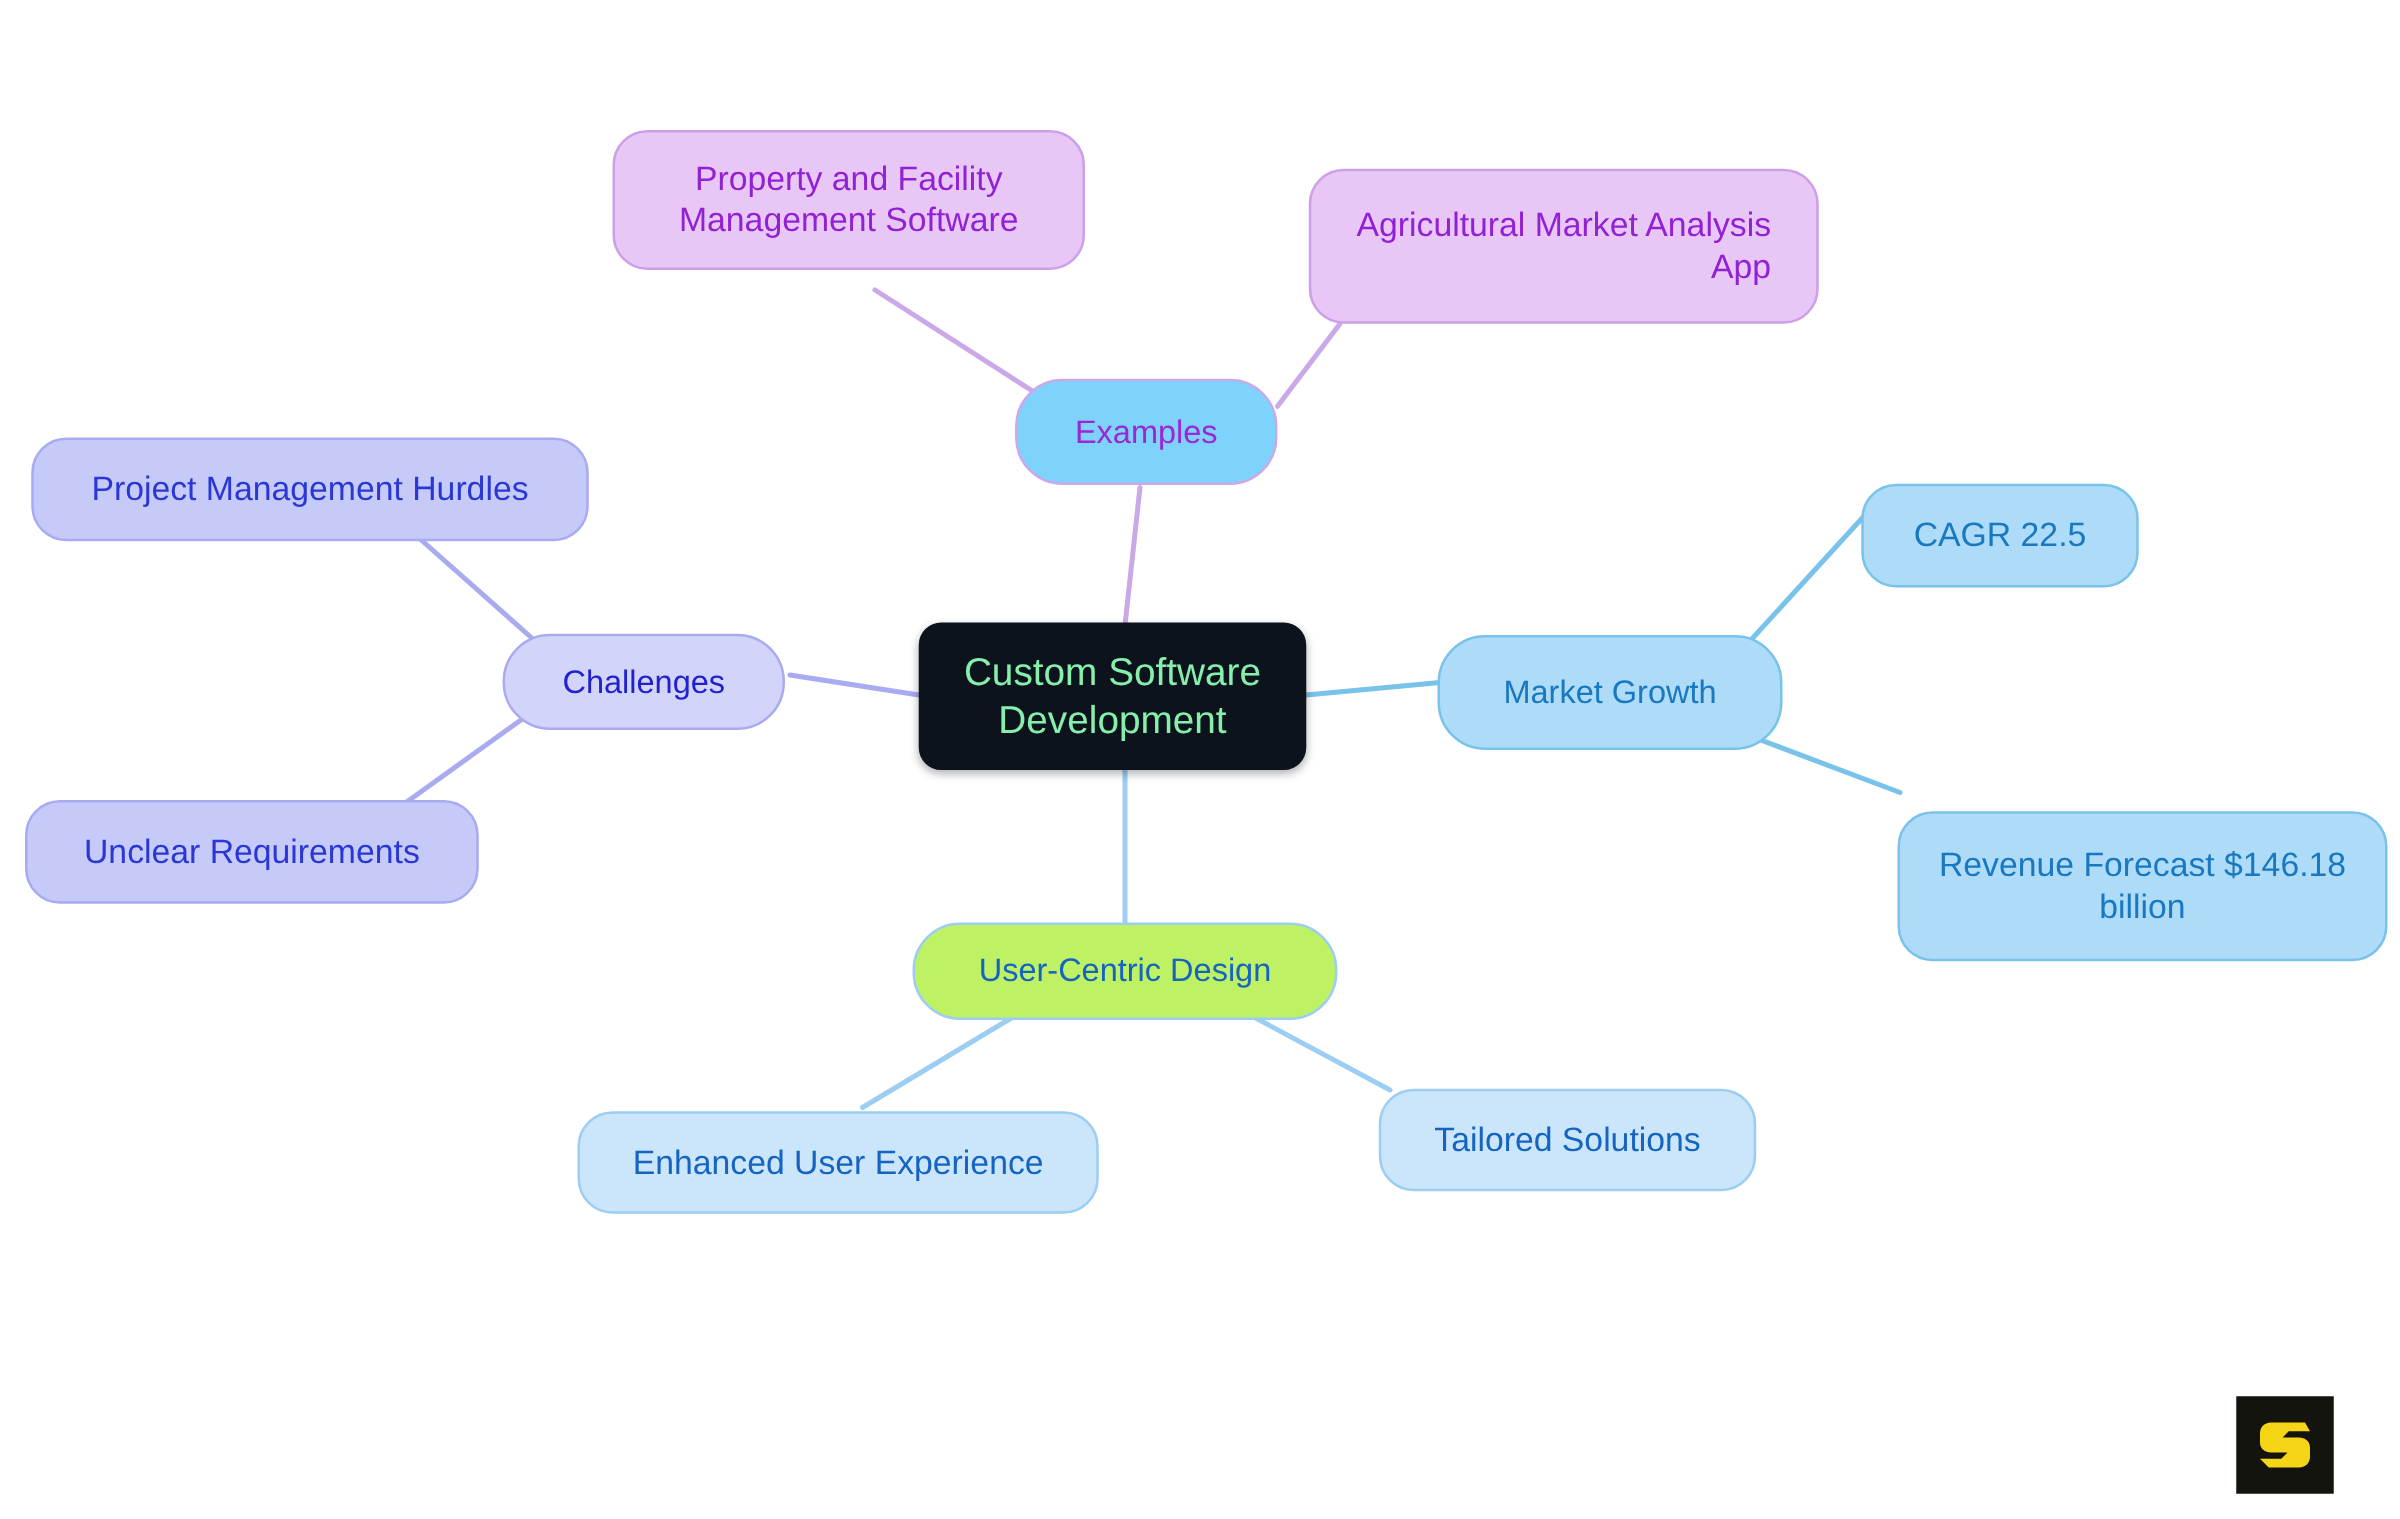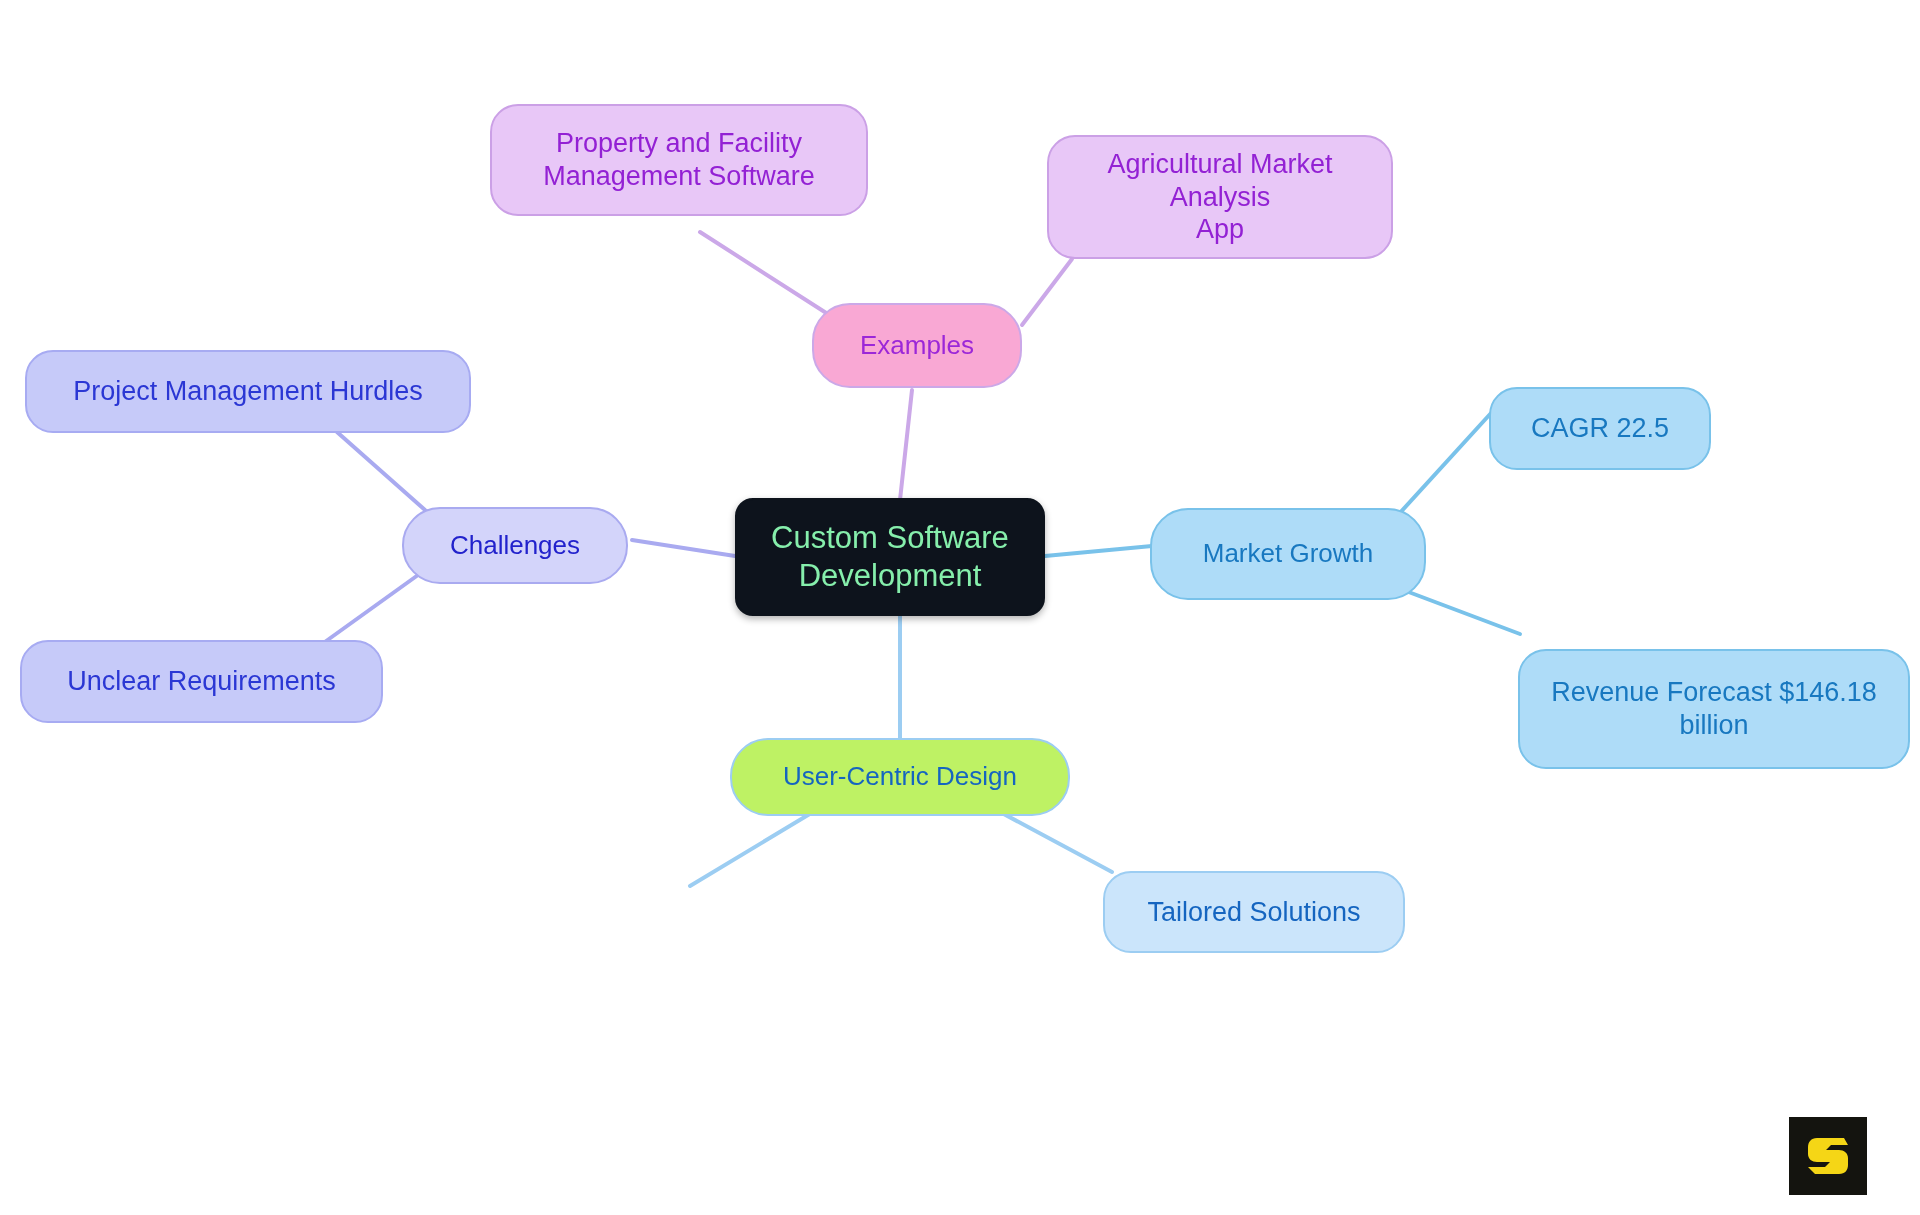--- a/index.html
+++ b/index.html
@@ -41,21 +41,21 @@
   }
   .node-root {
     background: #0d131c;
     border-color: #0d131c;
     color: #86efac;
     border-radius: 18px;
     font-size: 31px;
     box-shadow: 0 3px 7px rgba(0,0,0,0.30);
   }
   .node-branch-purple {
-    background: #f9a8d4;
+    background: #7dd3fc;
     border-color: #cba8e8;
     color: #9c27d8;
     border-radius: 38px;
     font-size: 26px;
   }
   .node-leaf-purple {
     background: #e8c7f7;
     border-color: #cba0e6;
     color: #9321d4;
     border-radius: 28px;
@@ -156,21 +156,21 @@
 
   <div class="node node-branch-purple" style="left:812px; top:303px; width:210px; height:85px;">
     <span>Examples</span>
   </div>
 
   <div class="node node-leaf-purple" style="left:490px; top:104px; width:378px; height:112px;">
     <span>Property and Facility
 Management Software</span>
   </div>
 
-  <div class="node node-leaf-purple" style="left:1047px; top:135px; width:346px; height:124px;">
+  <div class="node node-leaf-purple" style="left:1047px; top:135px; width:408px; height:124px;text-align:right;">
     <span>Agricultural Market Analysis
 App</span>
   </div>
 
   <div class="node node-branch-indigo" style="left:402px; top:507px; width:226px; height:77px;">
     <span>Challenges</span>
   </div>
 
   <div class="node node-leaf-indigo" style="left:25px; top:350px; width:446px; height:83px;">
     <span>Project Management Hurdles</span>
@@ -190,20 +190,23 @@
 
   <div class="node node-leaf-blue" style="left:1518px; top:625px; width:392px; height:120px;">
     <span>Revenue Forecast $146.18
 billion</span>
   </div>
 
   <div class="node node-branch-blue-light" style="left:730px; top:738px; width:340px; height:78px;">
     <span>User-Centric Design</span>
   </div>
 
+  <div class="node node-leaf-blue-light" style="left:462px; top:889px; width:417px; height:82px;">
+    <span>Enhanced User Experience</span>
+  </div>
 
   <div class="node node-leaf-blue-light" style="left:1060px; top:871px; width:302px; height:82px;margin-left:43px;">
     <span>Tailored Solutions</span>
   </div>
 
   <div id="logo">
     <svg width="50" height="50" viewBox="0 0 50 50" xmlns="http://www.w3.org/2000/svg">
       <path d="M41 7 L14 7 C8 7 5 11 5 16 L5 23 C5 28 9 31 14 31 L27 31 L22 36 L5 36 L12 43 L36 43 C42 43 45 39 45 34 L45 27 C45 22 41 19 36 19 L23 19 L28 14 L45 14 Z" fill="#f5d616"></path>
     </svg>
   </div>

